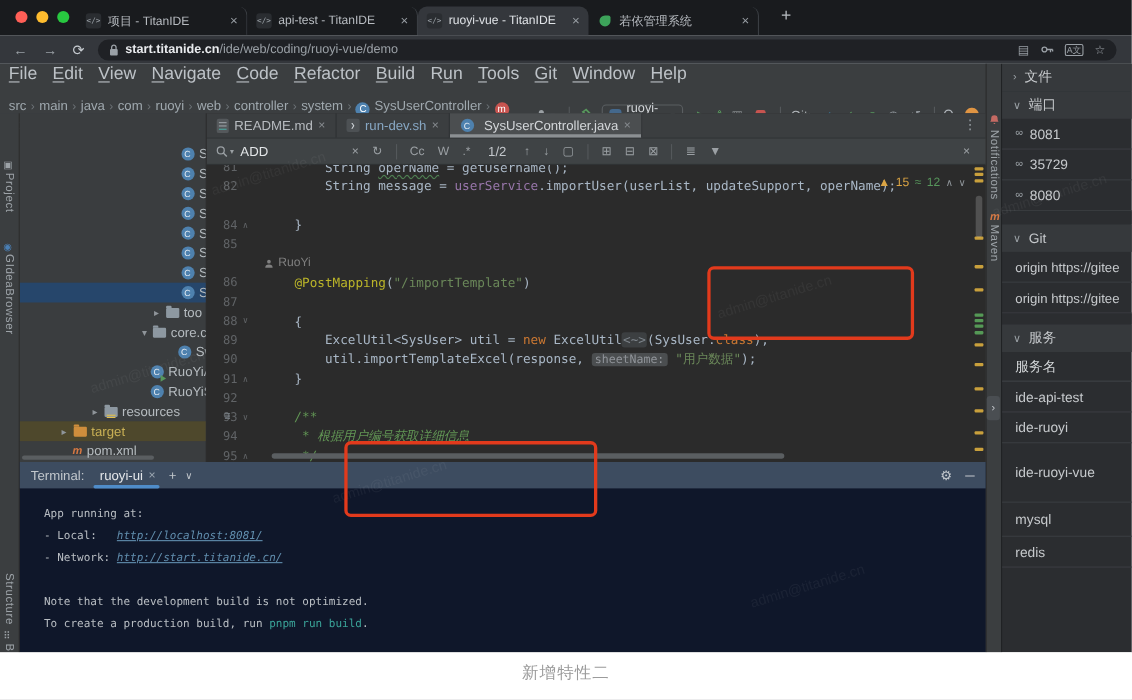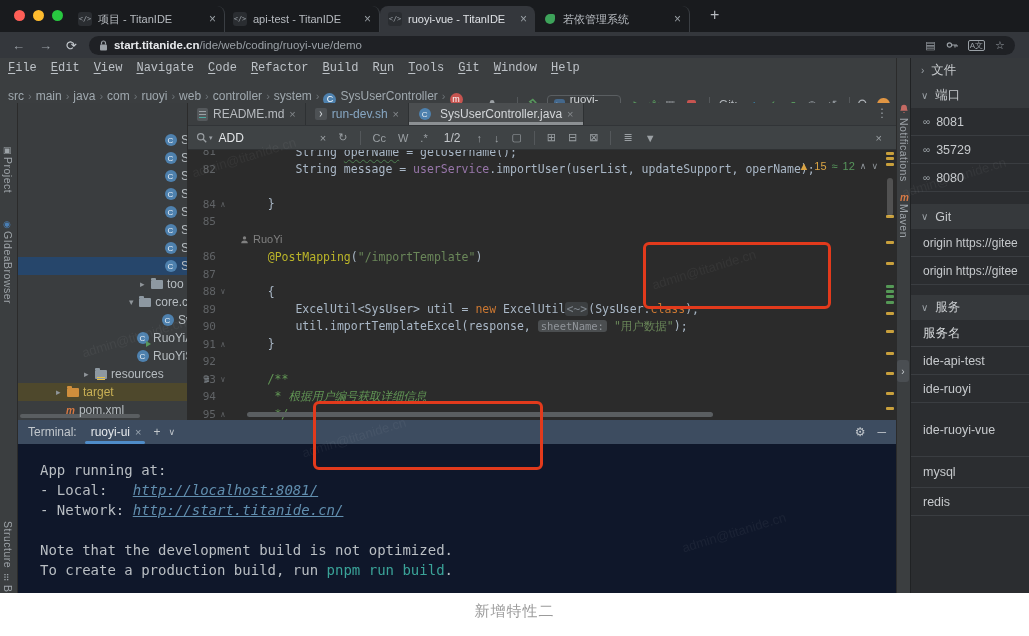--- a/index.html
+++ b/index.html
@@ -28,21 +28,21 @@
   .urlpill{margin-left:12px;width:926px;height:19px;background:#1f2125;border-radius:10px;display:flex;align-items:center;
            padding:0 10px;box-sizing:border-box;font-size:11.5px;}
   .urlpill .dom{color:#e8eaed;font-weight:bold;}
   .urlpill .path{color:#9aa0a6;}
   .pillicons{margin-left:auto;display:flex;gap:10px;color:#9aa0a6;font-size:11px;align-items:center;}
   .tfont{font-size:8px;border:1px solid #9aa0a6;border-radius:2px;padding:0 1px;line-height:9px;}
 
   
   .ide{left:0;top:58px;width:910px;height:535px;background:#3b3e40;}
   .menubar{left:0;top:0;width:910px;height:19px;display:flex;align-items:center;gap:14px;padding-left:8px;
-           font-size:12px;color:#bdc2c7;font-family:Liberation Mono, monospace;}
+           font-size:16px;color:#bdc2c7;}
   .menubar u{text-decoration:underline;text-underline-offset:2px;}
   .crumbbar{left:0;top:19px;width:910px;height:26px;display:flex;align-items:center;padding-left:8px;
             font-size:12px;color:#9fa8ae;border-bottom:1px solid #2e3133;box-sizing:border-box;margin-top:15px;}
   .crumb-sep{color:#6e7478;margin:0 4px;font-size:11px;}
   .ci{display:inline-flex;width:13px;height:13px;border-radius:50%;align-items:center;justify-content:center;
       font-size:9px;color:#fff;margin-right:4px;vertical-align:-2px;}
   .ci.class{background:#4e81ae;}
   .ci.method{background:#c75450;}
   .tbsep{width:1px;height:16px;background:#54585b;margin:0 7px;}
   .toolicons{display:flex;align-items:center;margin-left:14px;}
@@ -139,21 +139,21 @@
 
   
   .term{left:18px;top:362px;width:878px;height:173px;background:#0f172a;}
   .thead{position:absolute;left:0;top:0;width:878px;height:24px;background:#3d4c60;display:flex;align-items:center;
          padding:0 10px;box-sizing:border-box;font-size:12px;color:#c2c7cc;gap:8px;}
   .ttab{position:relative;color:#e4e7ea;padding:0 4px 0 6px;height:24px;display:flex;align-items:center;gap:5px;}
   .ttab:after{content:"";position:absolute;left:0;bottom:0;width:100%;height:3px;background:#4f8cc9;border-radius:2px;}
   .ttab .ex{color:#9aa5b0;font-size:11px;}
   .thead .plus,.thead .chv{color:#c2c7cc;font-size:12px;}
   .thead .right{margin-left:auto;display:flex;gap:12px;color:#c2c7cc;font-size:12px;}
-  .tline{position:absolute;left:22px;white-space:pre;font-family:"DejaVu Sans Mono",monospace;font-size:14px;}
+  .tline{position:absolute;left:22px;white-space:pre;font-family:"DejaVu Sans Mono",monospace;font-size:10px;}
   .tk-t{color:#b9bec3;}
   .tk-l{color:#618eae;text-decoration:underline;font-style:italic;}
   .tk-tl{color:#3aa398;}
 
   
   .sidebar{left:910px;top:58px;width:119px;height:535px;background:#2b2d30;border-left:1px solid #202224;box-sizing:border-box;
            color:#c6c9cc;font-size:12.5px;}
   .shead{height:25px;background:#36393c;display:flex;align-items:center;padding-left:10px;gap:7px;box-sizing:border-box;}
   .shead .chv{color:#9aa0a5;font-size:10px;}
   .srow{height:28px;display:flex;align-items:center;padding-left:12px;gap:7px;border-bottom:1px solid #3a3d41;box-sizing:border-box;}

